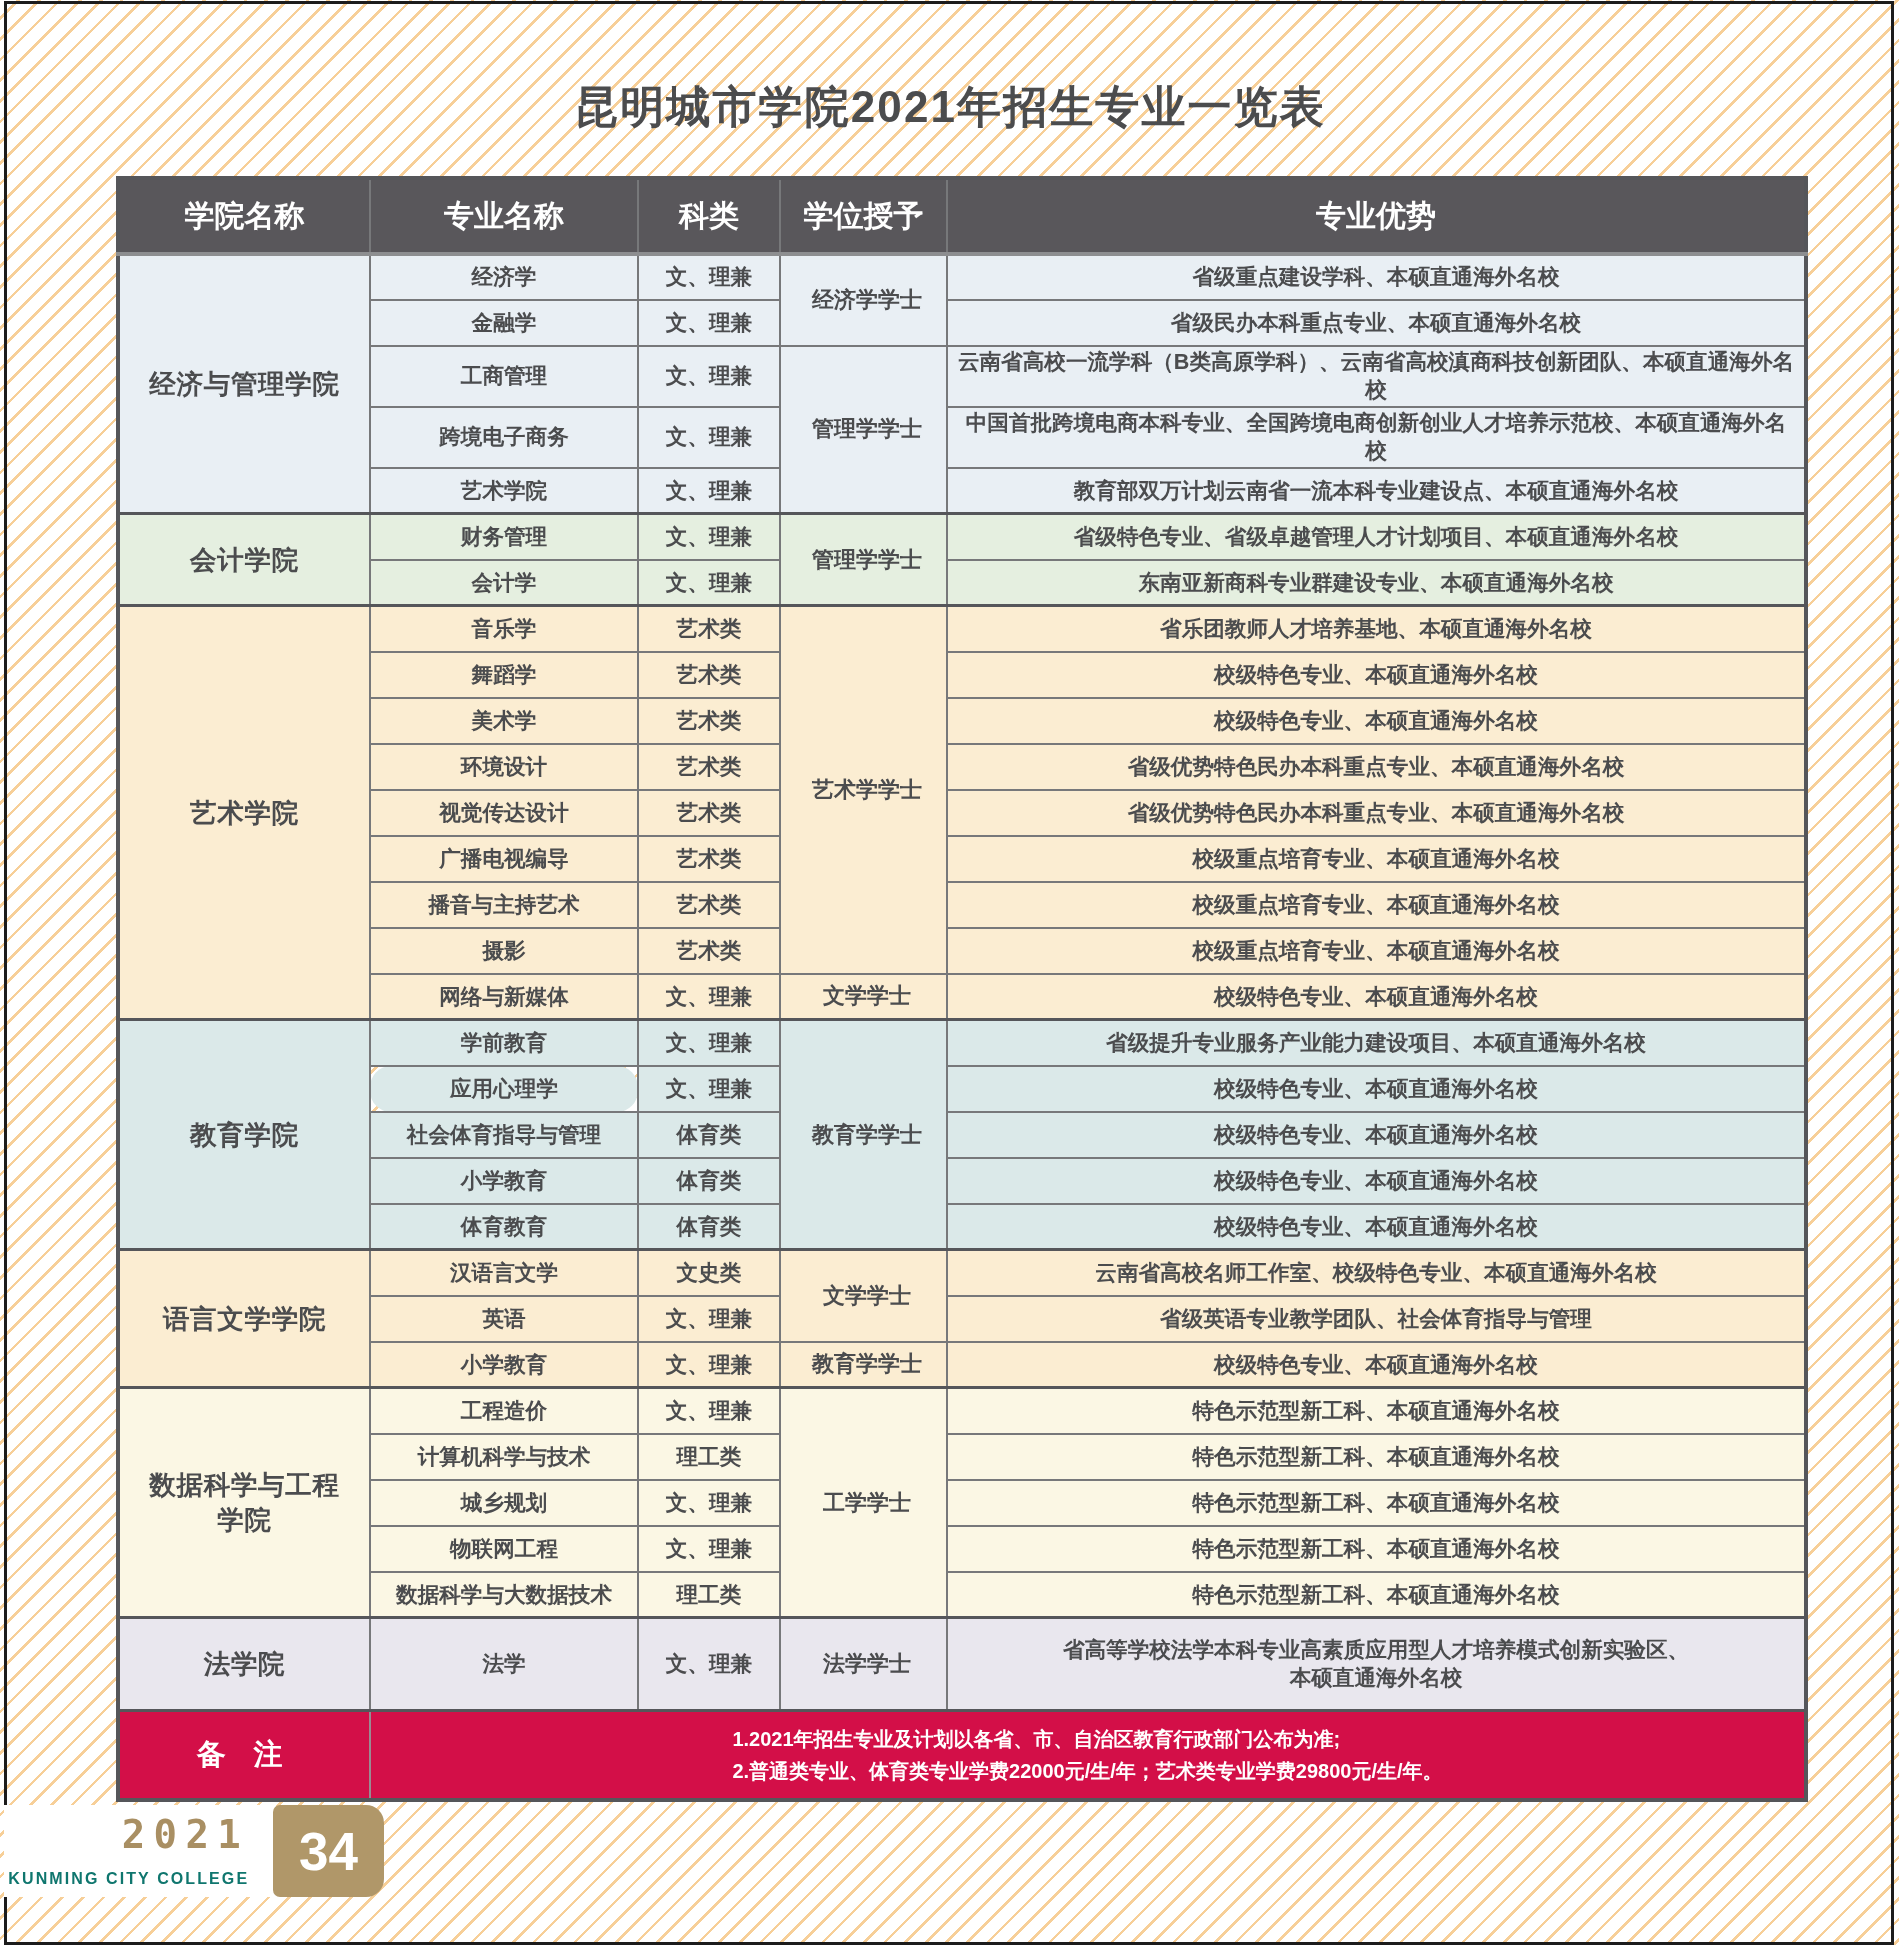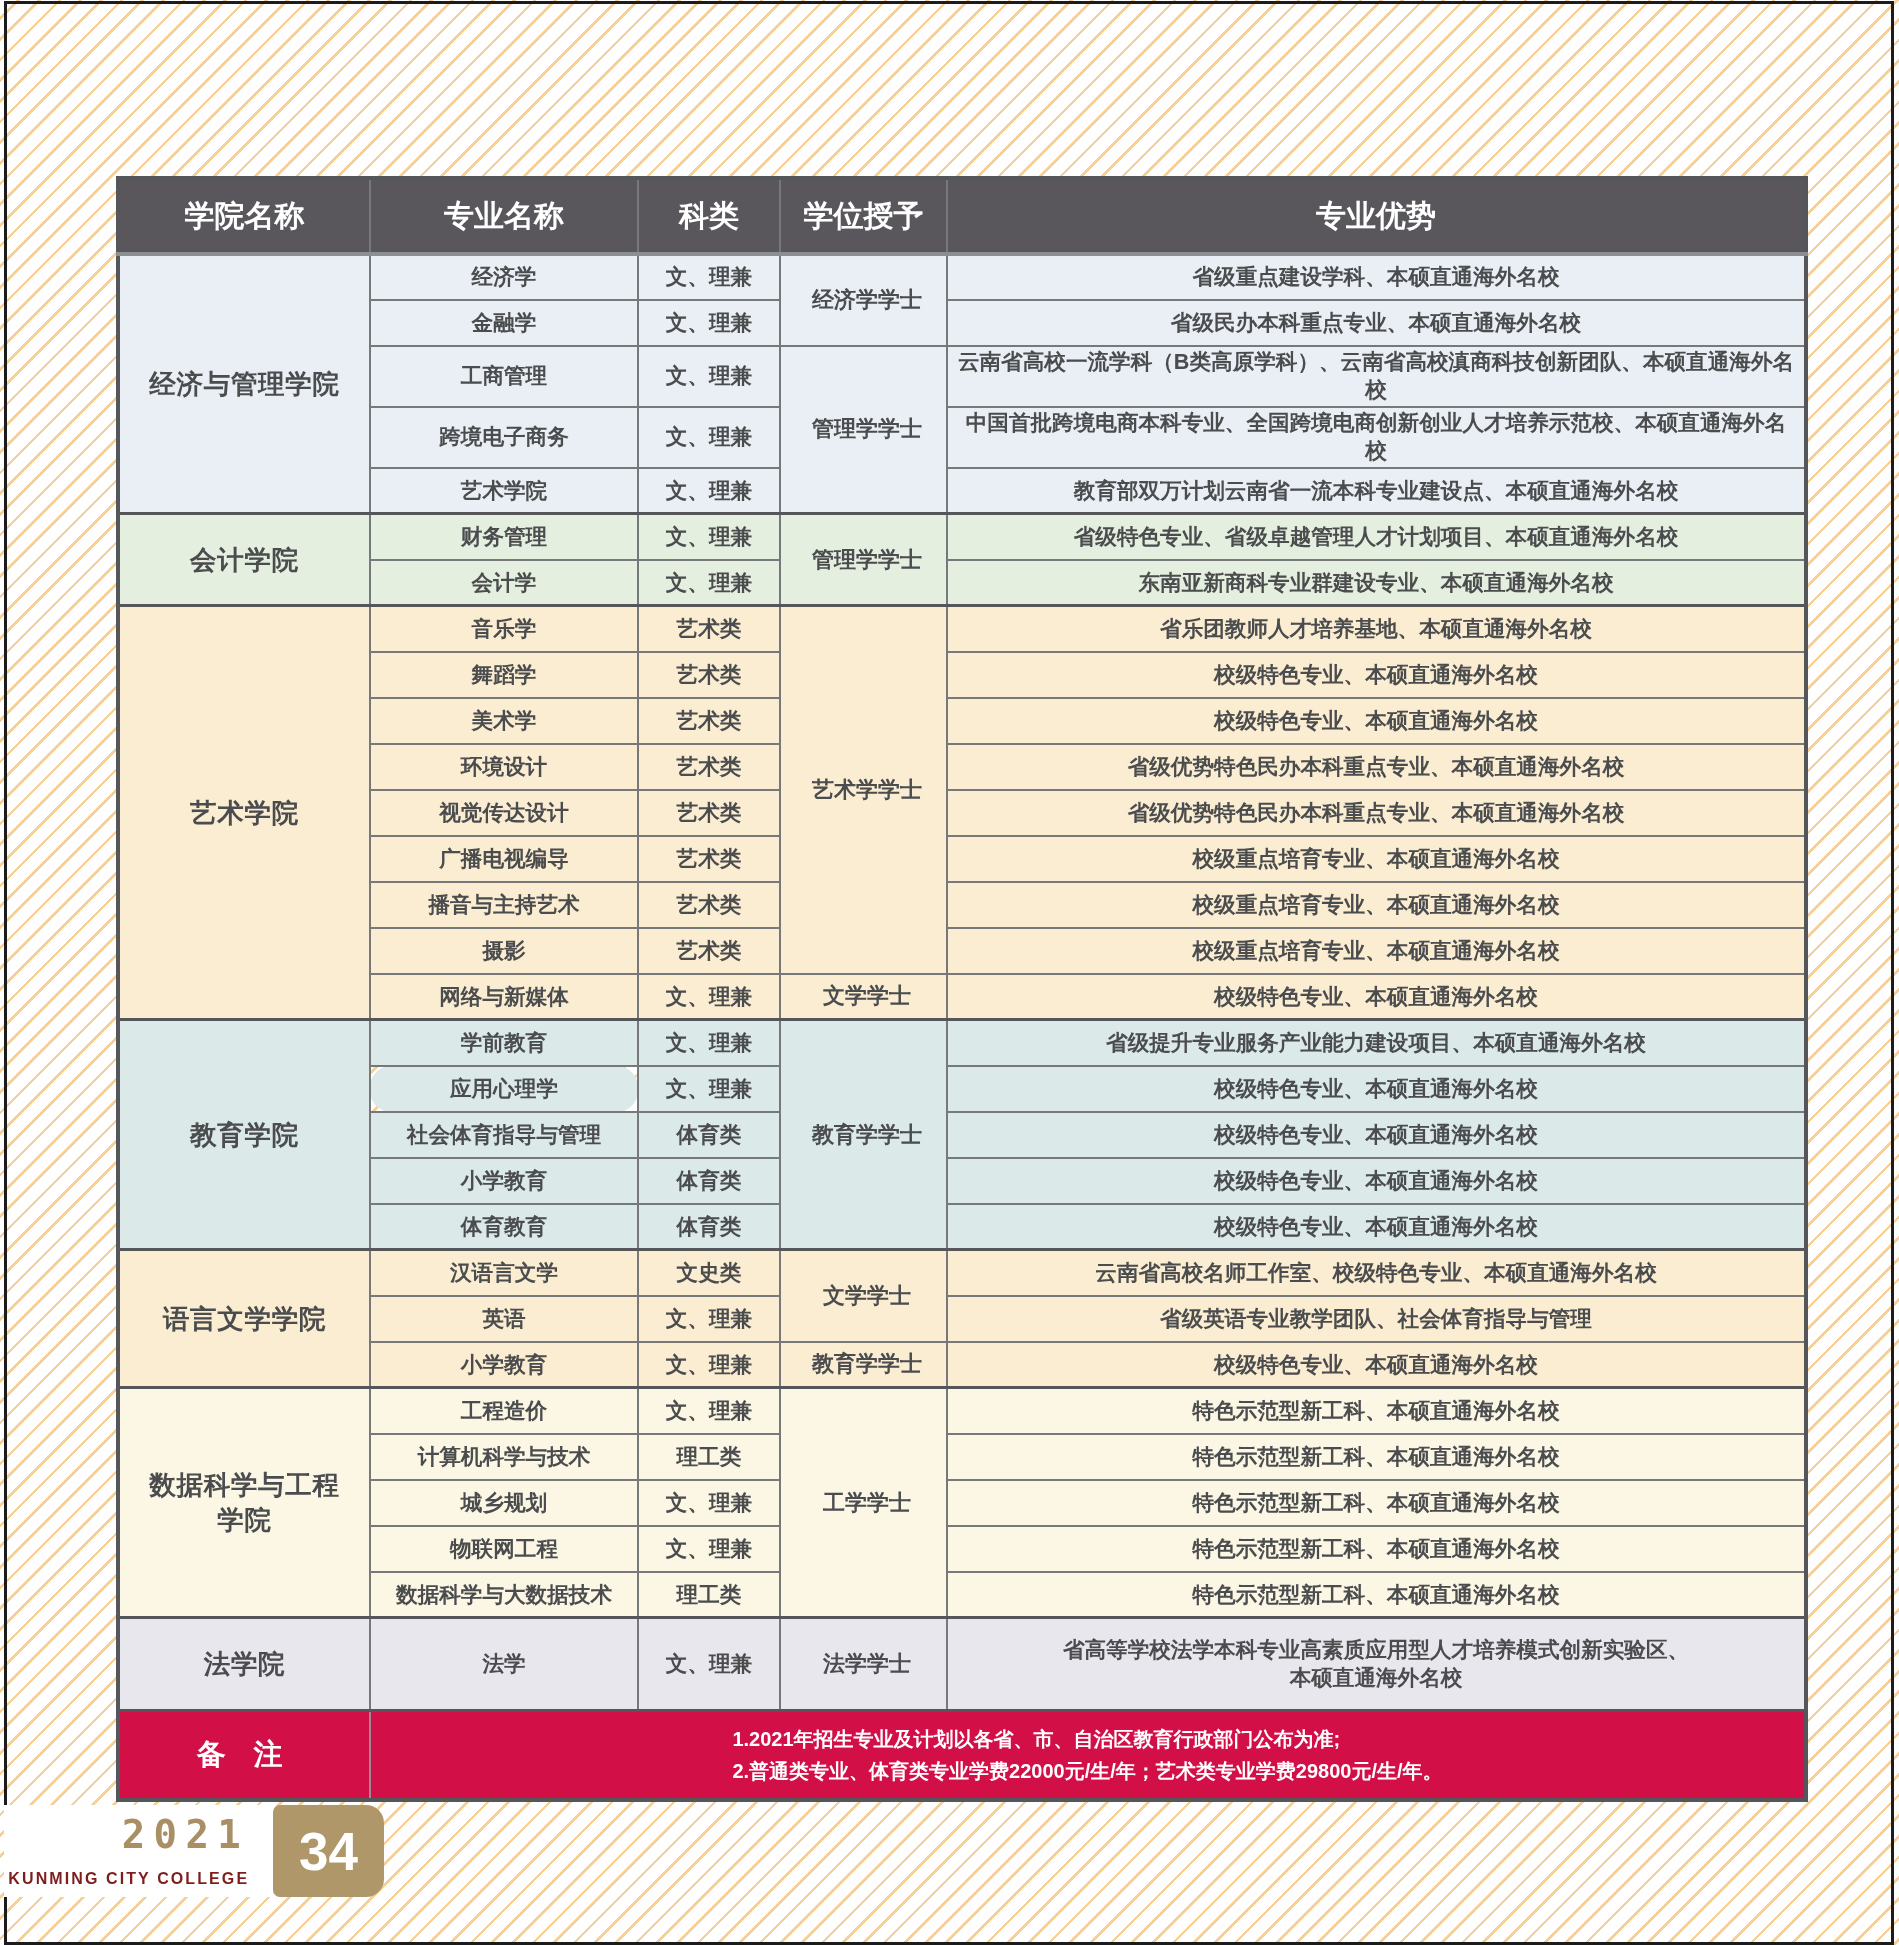--- a/index.html
+++ b/index.html
@@ -109,21 +109,21 @@
   }
   .badge-year{
     color:#a98f63;
     font-size:39px;
     font-weight:bold;
     letter-spacing:8.4px;
     font-family:"DejaVu Sans Mono","Liberation Mono",monospace;
     line-height:1;
   }
   .badge-college{
-    color:#7f1d1d;
+    color:#0f766e;
     font-size:16px;
     font-weight:bold;
     letter-spacing:2.1px;
     margin-top:16px;
     white-space:nowrap;
   }
   .badge-gold{
     width:111px;
     margin-left:-2.8px;
     background:#b09769;
@@ -135,20 +135,21 @@
     align-items:center;
     justify-content:center;
   }
 </style>
 </head>
 <body>
 
 <div class="page">
   <div class="frame"></div>
 
+  <h1 class="title">昆明城市学院2021年招生专业一览表</h1>
 
   <table class="admissions">
     <colgroup>
       <col style="width:252px">
       <col style="width:268px">
       <col style="width:142px">
       <col style="width:167px">
       <col style="width:859px">
     </colgroup>
     <thead>

